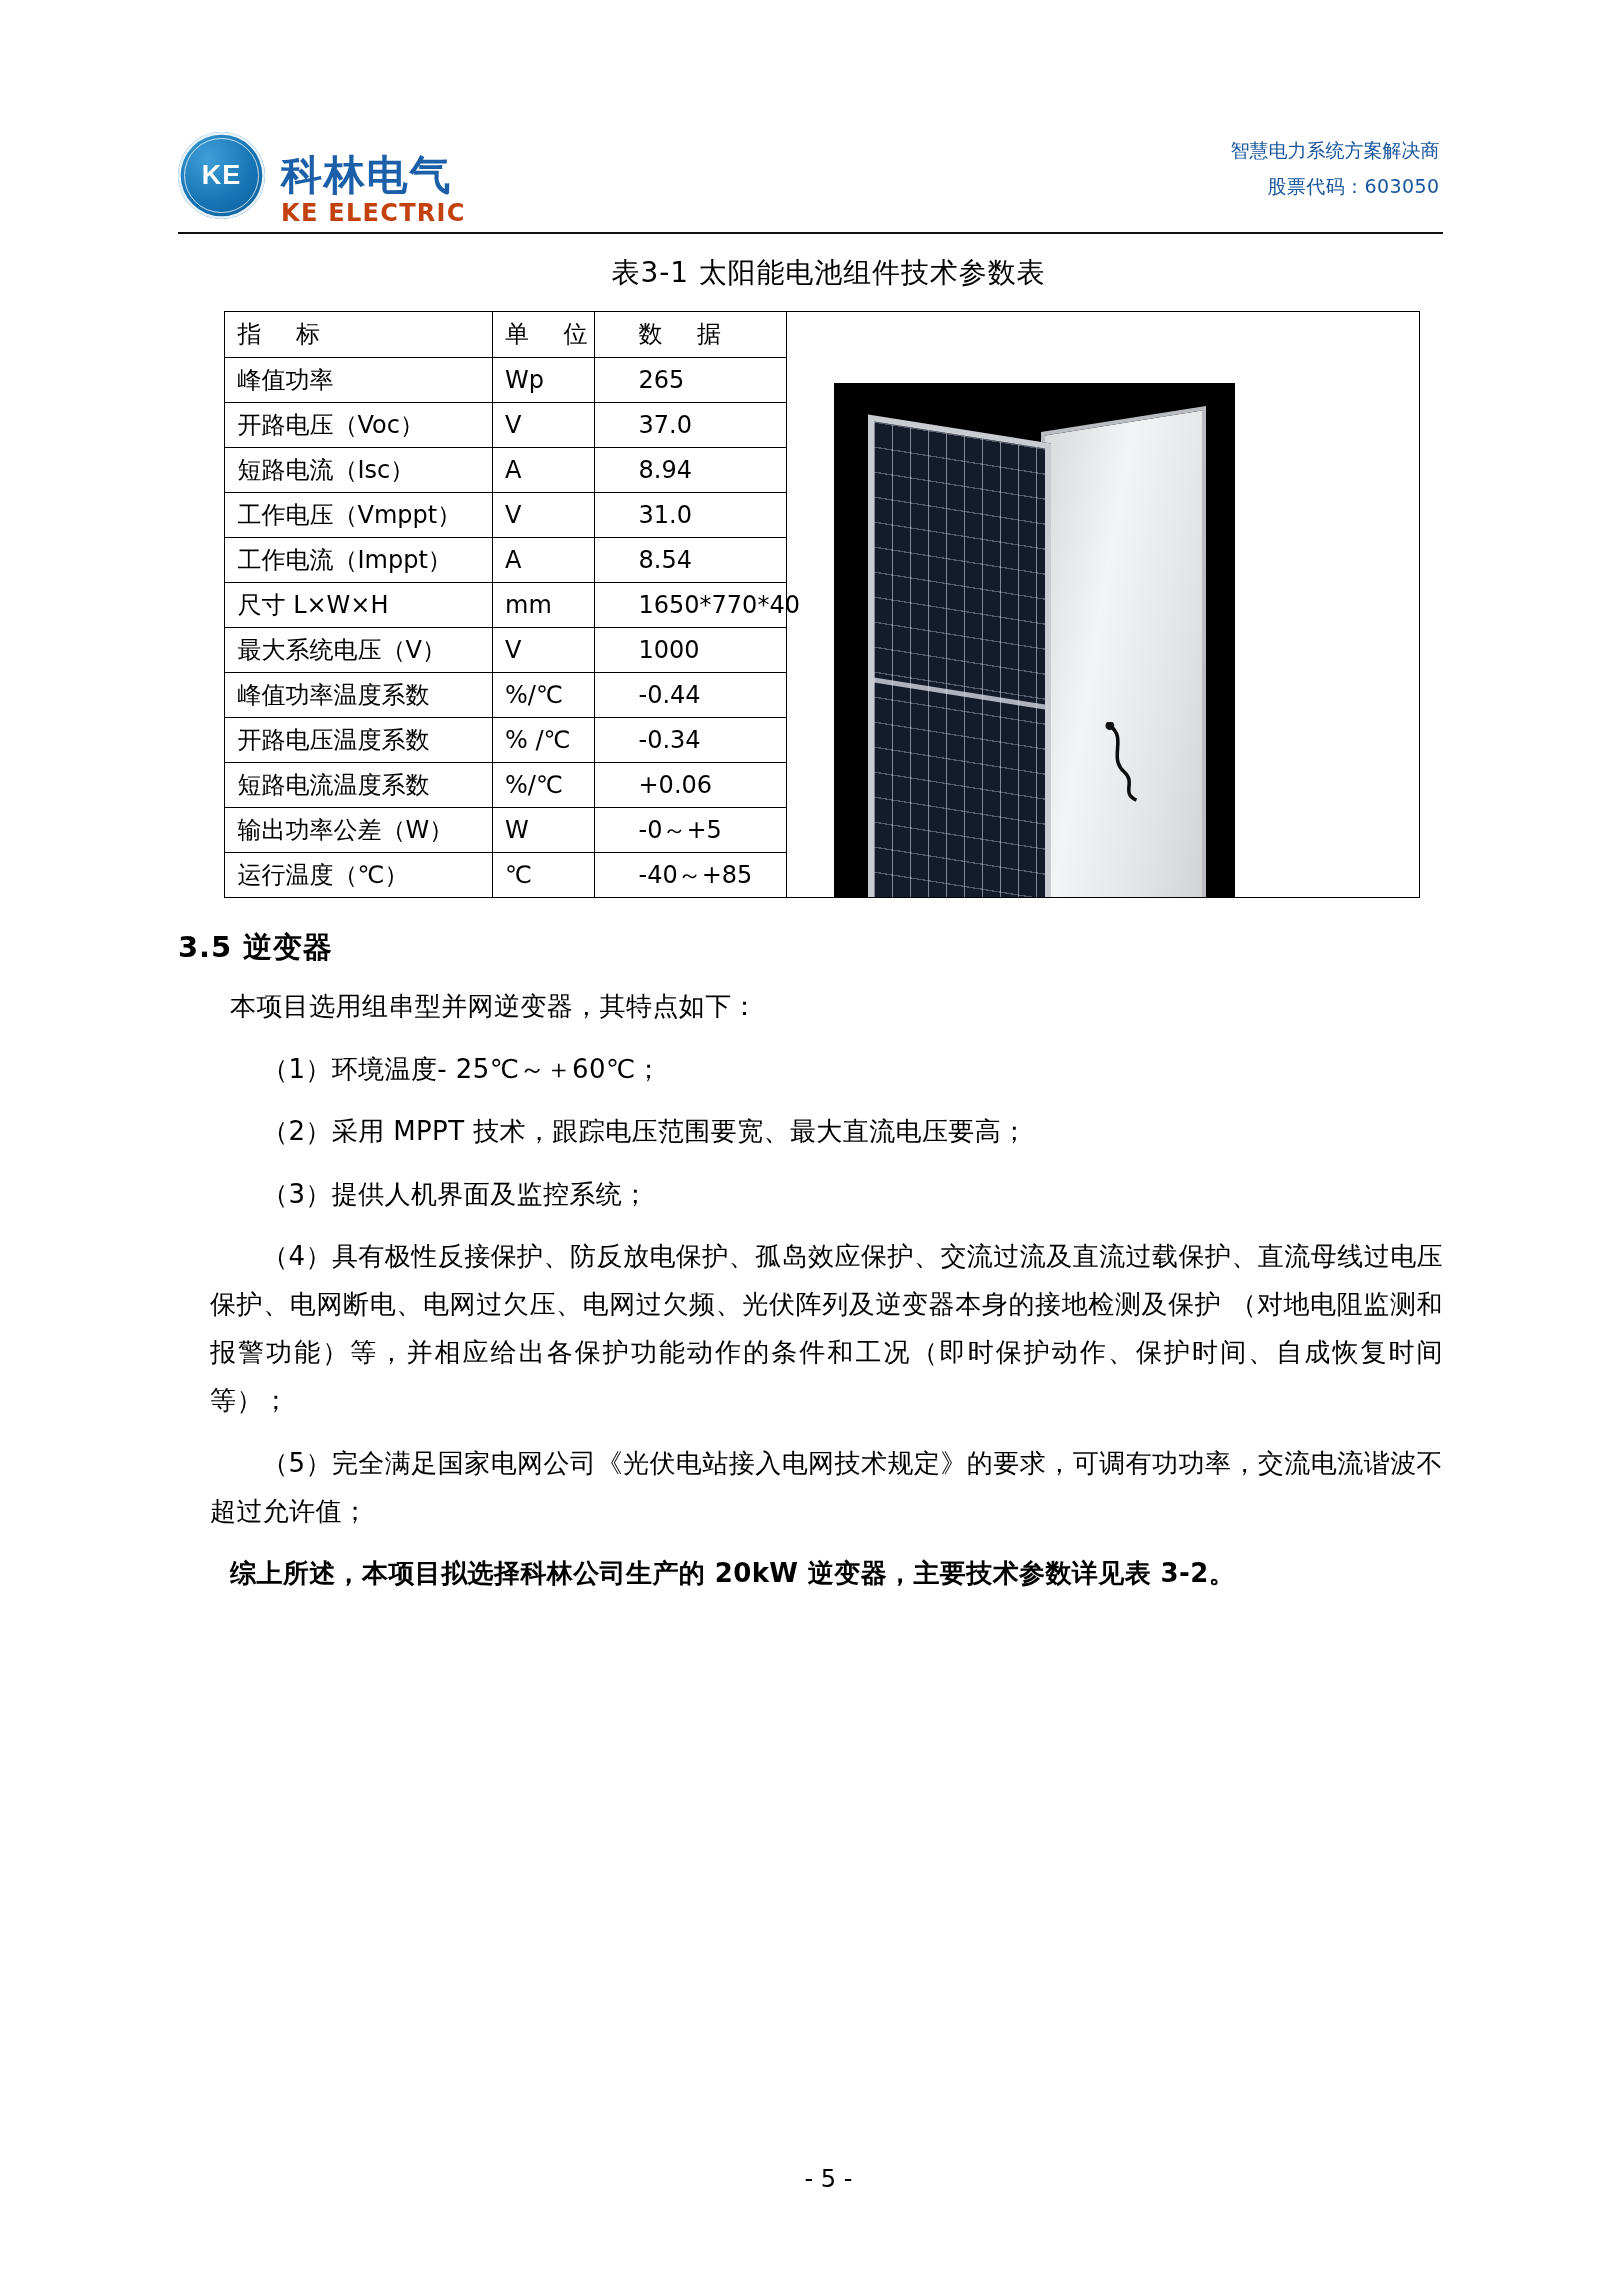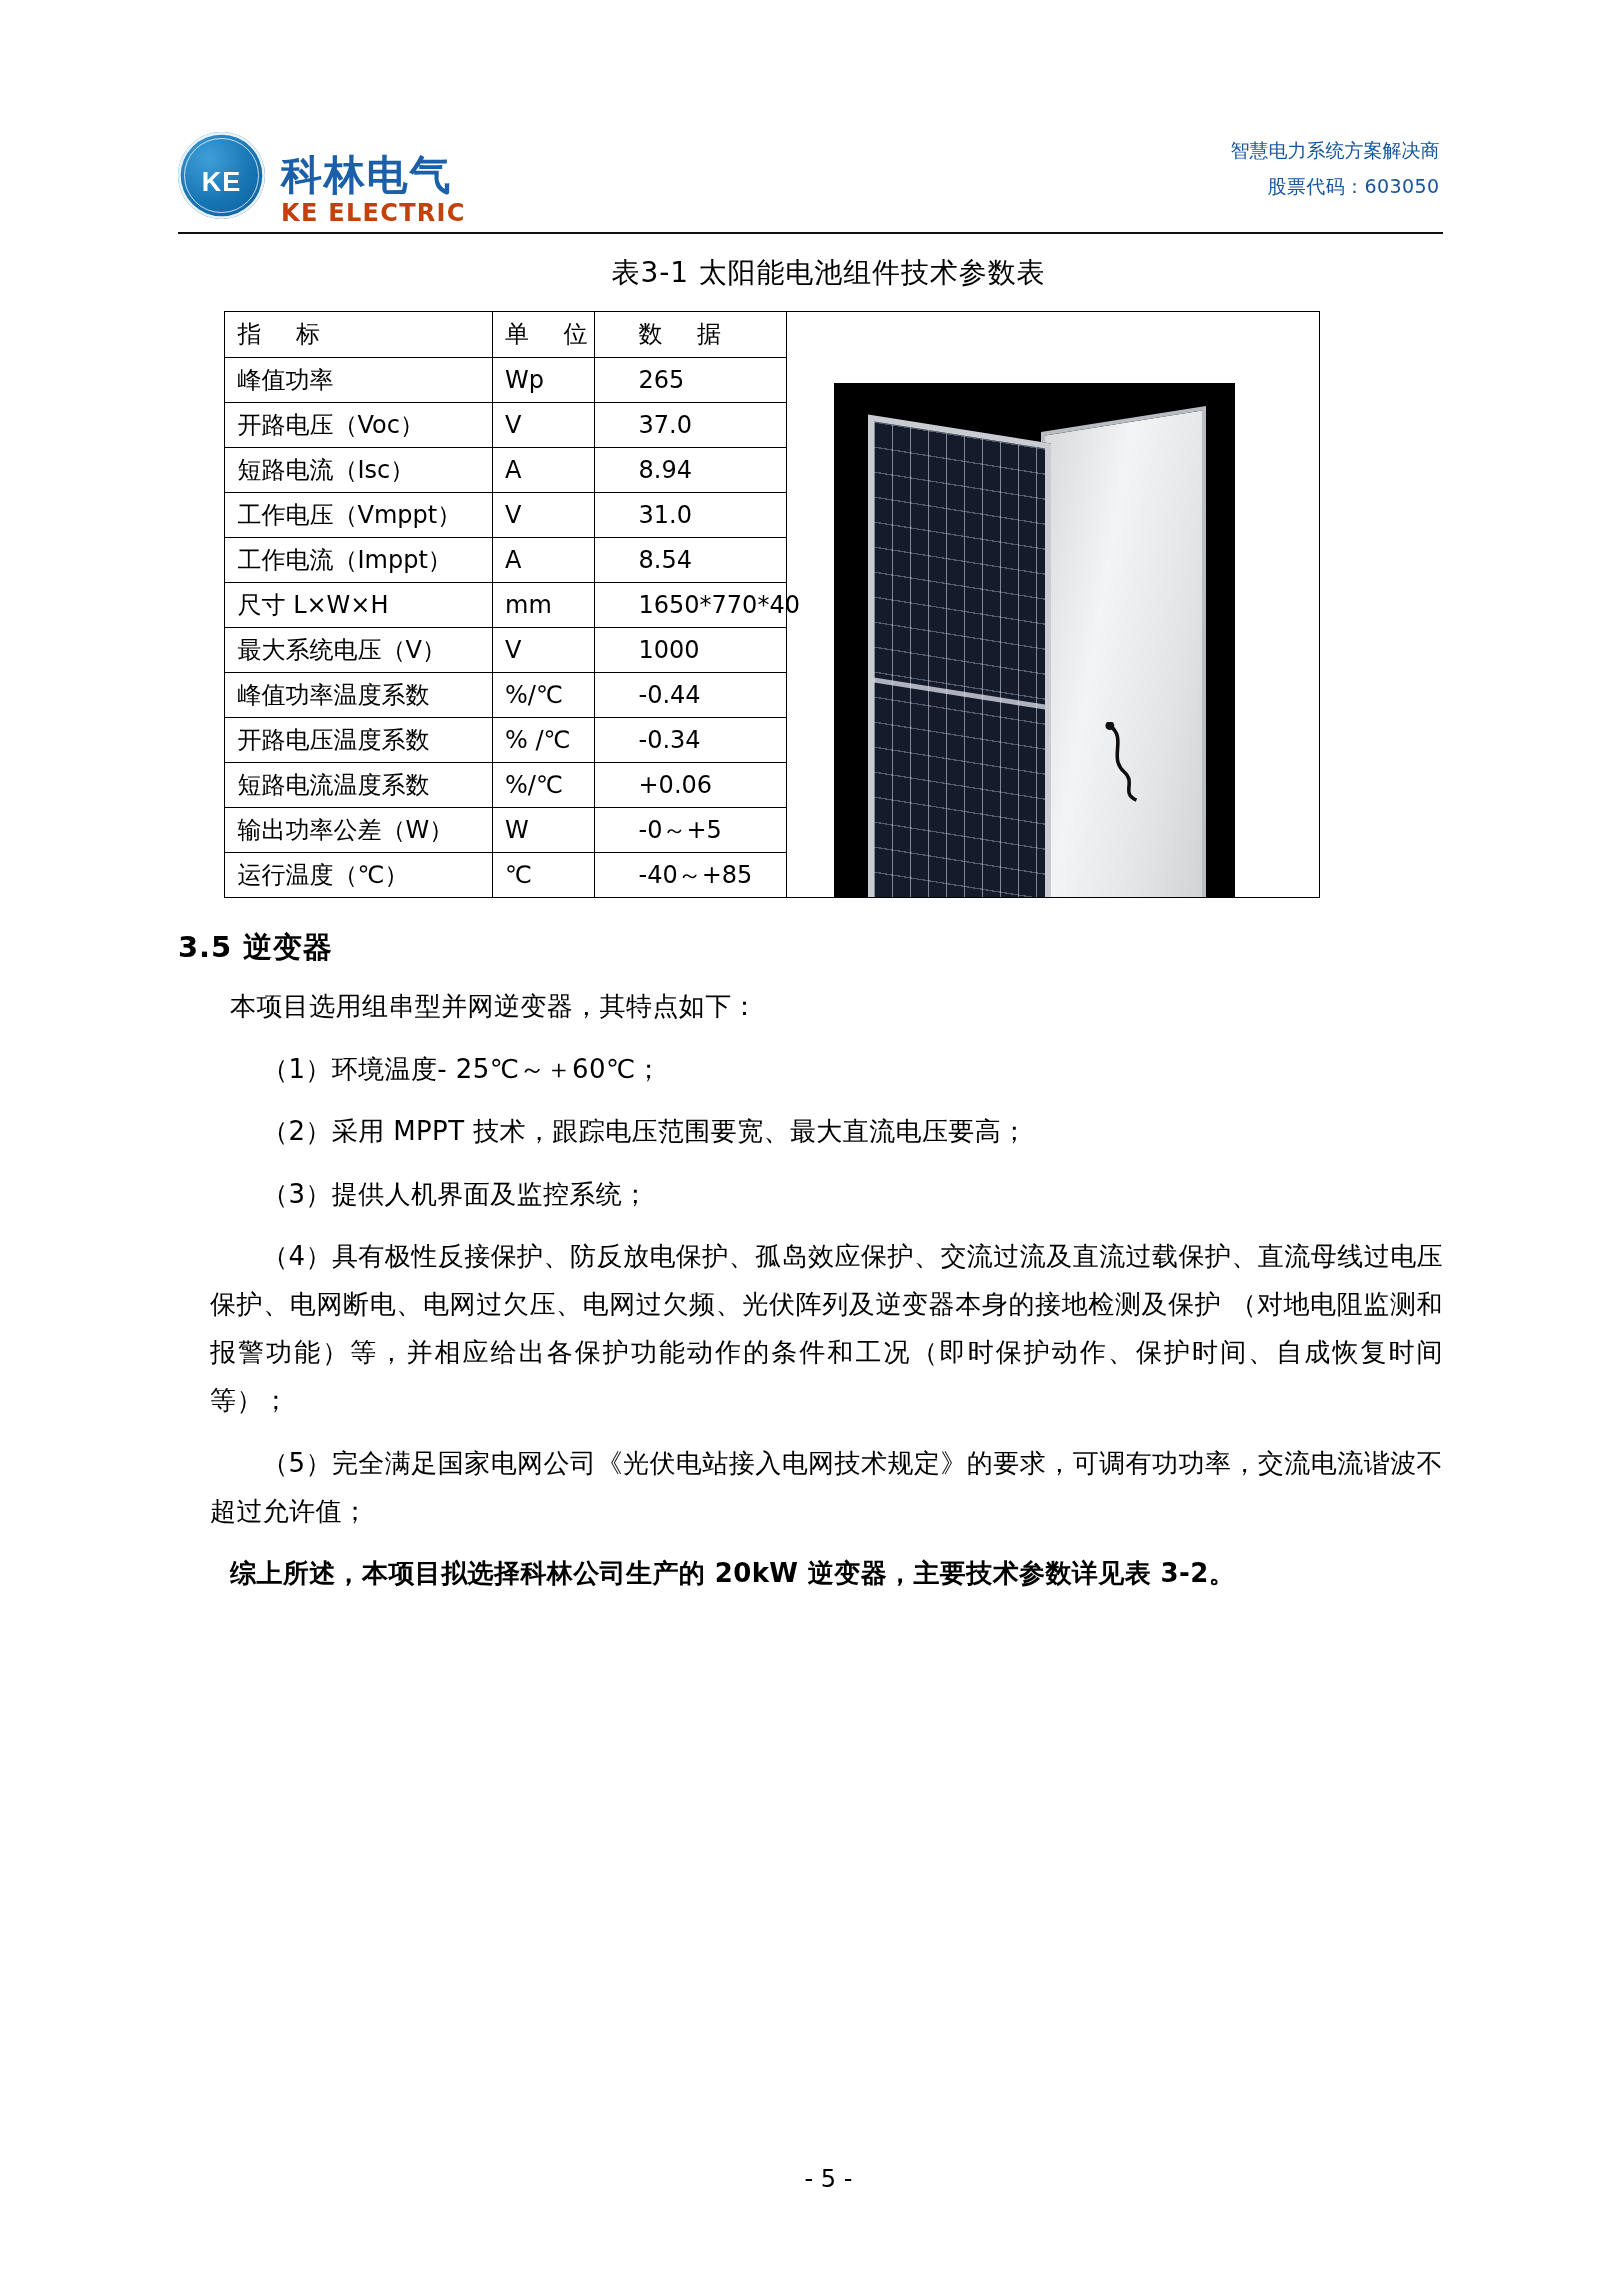--- a/index.html
+++ b/index.html
@@ -57,21 +57,20 @@
   .logo-badge .ke {
     position: absolute;
     left: 0; right: 0; top: 50%;
     transform: translateY(-50%);
     text-align: center;
     color: #ffffff;
     font-weight: bold;
     font-size: 27px;
     letter-spacing: 0.9px;
     font-family: "Liberation Sans", sans-serif;
-    margin-top: 7px;
   }
   .logo-text {
     margin-left: 16px;
     line-height: 1.05;
     margin-top: 29px;
   }
   .logo-cn {
     font-size: 41px;
     font-weight: bold;
     color: #1a5fa8;
@@ -102,21 +101,21 @@
     margin: 19.6px 0 0 0;
     letter-spacing: 0.9px;
     padding-left: 36px;
   }
 
   
   .spec-wrap {
     display: flex;
     margin-top: 19.6px;
     margin-left: 46px;
-    width: 1096px;
+    width: 1196px;
     border: 1.8px solid #000;
     box-sizing: border-box;
     gap: 28px;
   }
   table.spec {
     border-collapse: collapse;
     width: 561px;
     table-layout: fixed;
   }
   table.spec td {

